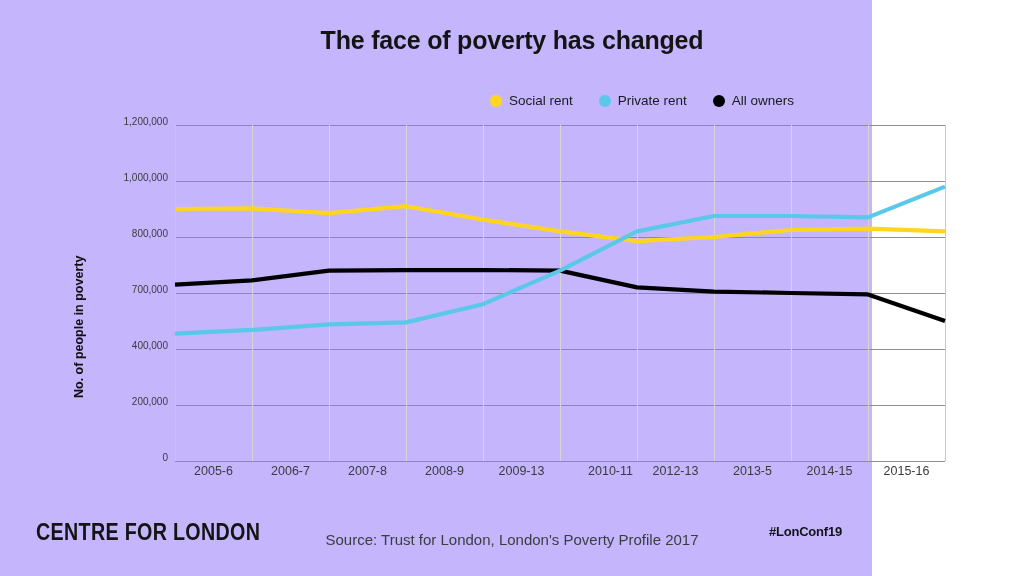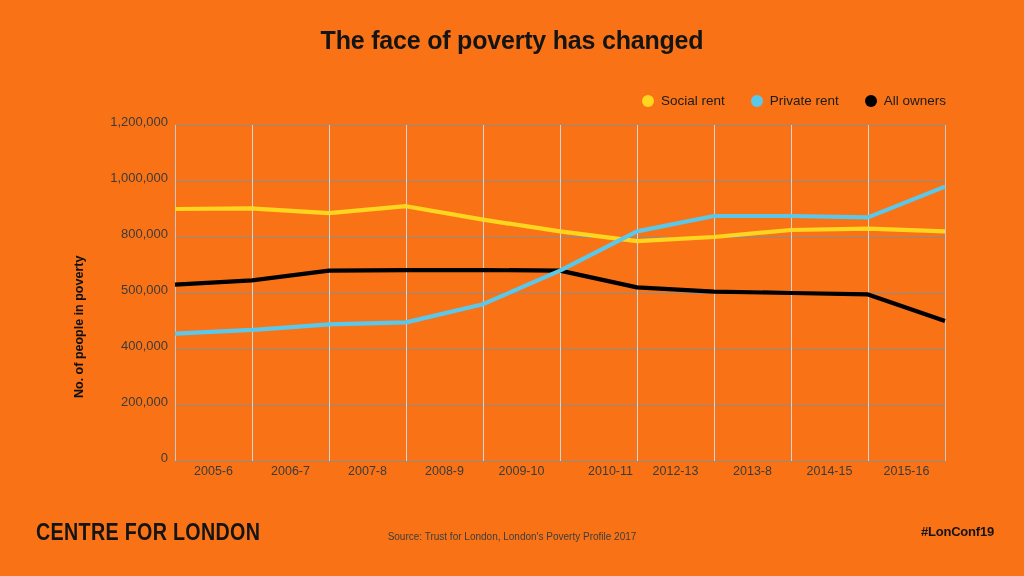--- a/index.html
+++ b/index.html
@@ -11,23 +11,23 @@
     width: 1024px;
     height: 576px;
     font-family: "Liberation Sans", sans-serif;
     color: #1a1a1a;
     overflow: hidden;
     position: relative;
   }
   #slide {
     position: absolute;
     inset: 0;
-    width: 1024px;
-    height: 576px;
-    background: #f97316;
+    width: 872px;
+    height: 576px;
+    background: #c4b5fd;
   }
 
   
   #chart-title {
     position: absolute;
     left: 0;
     top: 26px;
     width: 1024px;
     text-align: center;
     font-size: 25px;
@@ -68,21 +68,21 @@
     left: 0;
     top: 0;
     width: 1024px;
     height: 576px;
   }
 
   
   .y-tick {
     position: absolute;
     right: 1032px;  
-    font-size: 13px;
+    font-size: 10px;
     color: #3b3b3b;
     white-space: nowrap;
   }
   #y-ticks {
     position: absolute;
     left: 0;
     top: 0;
     width: 168px;
     height: 576px;
   }
@@ -136,21 +136,21 @@
     transform: scaleX(0.82);
     transform-origin: left center;
     white-space: nowrap;
   }
   #source-note {
     position: absolute;
     left: 0;
     top: 531px;
     width: 1024px;
     text-align: center;
-    font-size: 10px;
+    font-size: 15px;
     color: #3d3d3d;
   }
   #hashtag {
     position: absolute;
     right: 30px;
     top: 524px;
     font-size: 13px;
     font-weight: bold;
     color: #141414;
     letter-spacing: -0.2px;
@@ -178,21 +178,21 @@
       <span class="legend-label">All owners</span>
     </div>
   </div>
 
   <div id="y-axis-title">No. of people in poverty</div>
 
   <div id="y-ticks">
       <div class="y-tick" style="top: 457px;">0</div>
       <div class="y-tick" style="top: 401px;">200,000</div>
       <div class="y-tick" style="top: 345px;">400,000</div>
-      <div class="y-tick" style="top: 289px;">500,000</div>
+      <div class="y-tick" style="top: 289px;">700,000</div>
       <div class="y-tick" style="top: 233px;">800,000</div>
       <div class="y-tick" style="top: 177px;">1,000,000</div>
       <div class="y-tick" style="top: 121px;">1,200,000</div>
     </div>
 
   <div id="plot-wrap">
     <svg id="plot-svg" width="1024" height="576">
         <line x1="175" x2="945" y1="461.5" y2="461.5" stroke="#8d8d8d" stroke-width="1.2"></line>
         <line x1="175" x2="945" y1="405.5" y2="405.5" stroke="#8d8d8d" stroke-width="1.2"></line>
         <line x1="175" x2="945" y1="349.5" y2="349.5" stroke="#8d8d8d" stroke-width="1.2"></line>
@@ -216,24 +216,24 @@
         <polyline points="175,284.6 252,280.4 329,270.6 406,270.03999999999996 483,270.03999999999996 560,270.6 637,287.4 714,291.6 791,293 868,294.4 945,321" fill="none" stroke="#000000" stroke-width="4.2" stroke-linejoin="round" stroke-linecap="butt"></polyline>
         <polyline points="175,333.6 252,329.96000000000004 329,324.36 406,322.4 483,304.2 560,270.6 637,231.4 714,216 791,216 868,217.4 945,186.60000000000002" fill="none" stroke="#5BC8EA" stroke-width="4.2" stroke-linejoin="round" stroke-linecap="butt"></polyline>
       </svg>
   </div>
 
   <div id="x-ticks">
       <div class="x-tick" style="left: 38.5px;">2005-6</div>
       <div class="x-tick" style="left: 115.5px;">2006-7</div>
       <div class="x-tick" style="left: 192.5px;">2007-8</div>
       <div class="x-tick" style="left: 269.5px;">2008-9</div>
-      <div class="x-tick" style="left: 346.5px;">2009-10</div>
+      <div class="x-tick" style="left: 346.5px;">2009-13</div>
       <div class="x-tick" style="left: 423.5px; margin-left: 12px;">2010-11</div>
       <div class="x-tick" style="left: 500.5px;">2012-13</div>
-      <div class="x-tick" style="left: 577.5px;">2013-8</div>
+      <div class="x-tick" style="left: 577.5px;">2013-5</div>
       <div class="x-tick" style="left: 654.5px;">2014-15</div>
       <div class="x-tick" style="left: 731.5px;">2015-16</div>
     </div>
 
   <div id="brand-logo">CENTRE FOR LONDON</div>
   <div id="source-note">Source: Trust for London, London's Poverty Profile 2017</div>
   <div id="hashtag">#LonConf19</div>
 
 </div>
 

